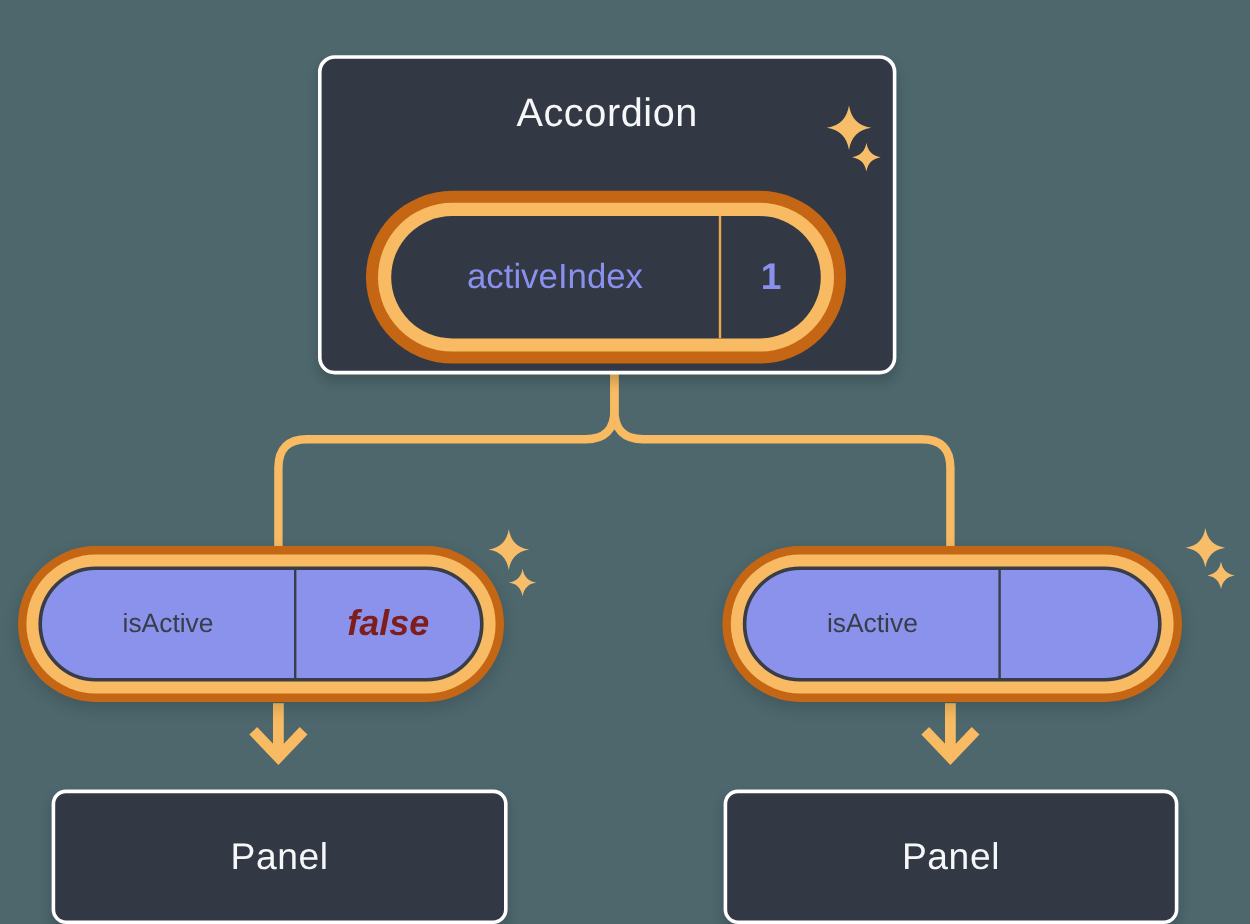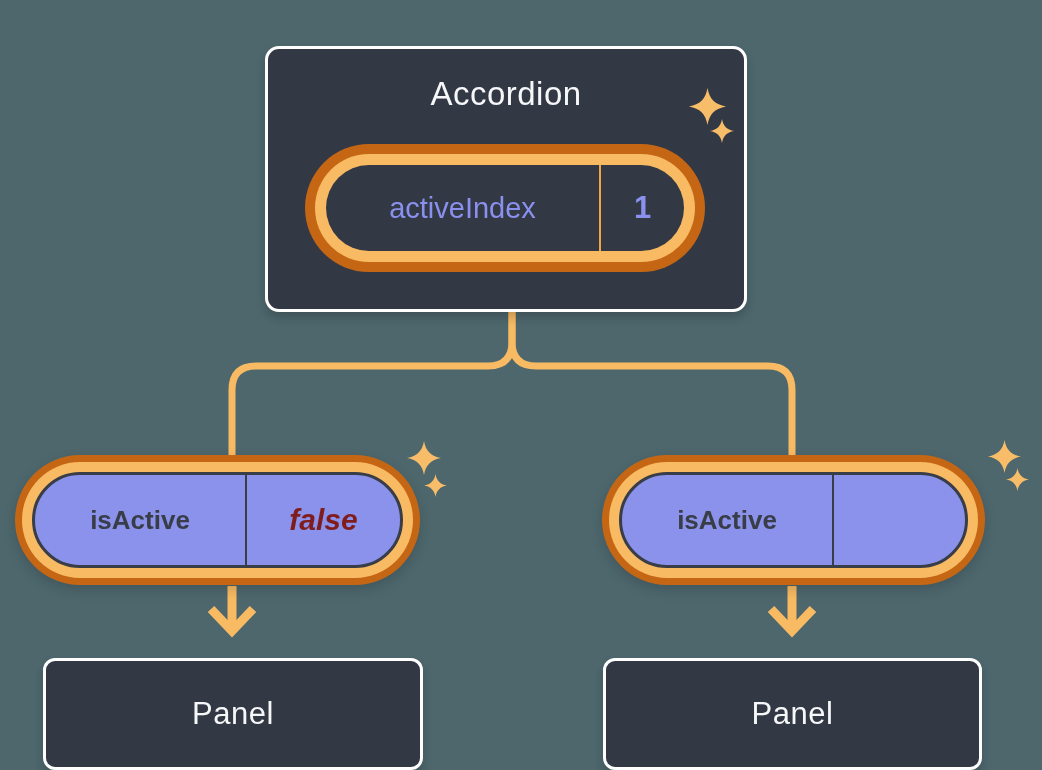--- a/index.html
+++ b/index.html
@@ -49,21 +49,21 @@
     box-sizing:border-box;
     width:100%;height:100%;
   }
   .ring-inner{
     background:var(--ring-inner);
     border-radius:999px;
     padding:11px;
     box-sizing:border-box;
     width:100%;height:100%;
   }
-  .state-pill{position:absolute;left:37px;top:95px;width:400px;height:128px;}
+  .state-pill{position:absolute;left:37px;top:110px;width:400px;height:144px;}
   .state-core{
     background:var(--card-fill);
     border-radius:999px;
     width:100%;height:100%;
     display:flex;align-items:stretch;overflow:hidden;
     box-sizing:border-box;
   }
   .state-name{flex:1;display:flex;align-items:center;justify-content:center;
     color:var(--accent-text);font-size:29px;}
   .state-divider{width:2px;background:var(--divider-orange);}
@@ -76,21 +76,21 @@
     background:var(--pill-fill);
     border:3px solid var(--text-dark);
     border-radius:999px;
     width:100%;height:100%;
     box-sizing:border-box;
     display:flex;align-items:stretch;overflow:hidden;
   }
   .prop-pill-left{left:15px;top:455px;width:405px;height:130px;}
   .prop-pill-right{left:602px;top:455px;width:383px;height:130px;}
   .prop-name{width:210px;display:flex;align-items:center;justify-content:center;
-    color:var(--text-dark);font-size:26px;font-weight:bold;}
+    color:var(--text-dark);font-size:22px;}
   .prop-divider{width:2px;background:var(--text-dark);}
   .prop-value{flex:1;display:flex;align-items:center;justify-content:center;
     color:#7f1d1d;font-size:30px;font-weight:bold;font-style:italic;}
   
   .panel-box{
     border-radius:12px;
     display:flex;align-items:center;justify-content:center;
     color:var(--text-light);font-size:31px;font-weight:500;letter-spacing:0.5px;margin-top:13px;
   }
   .panel-left{left:43px;top:645px;width:380px;height:112px;}

